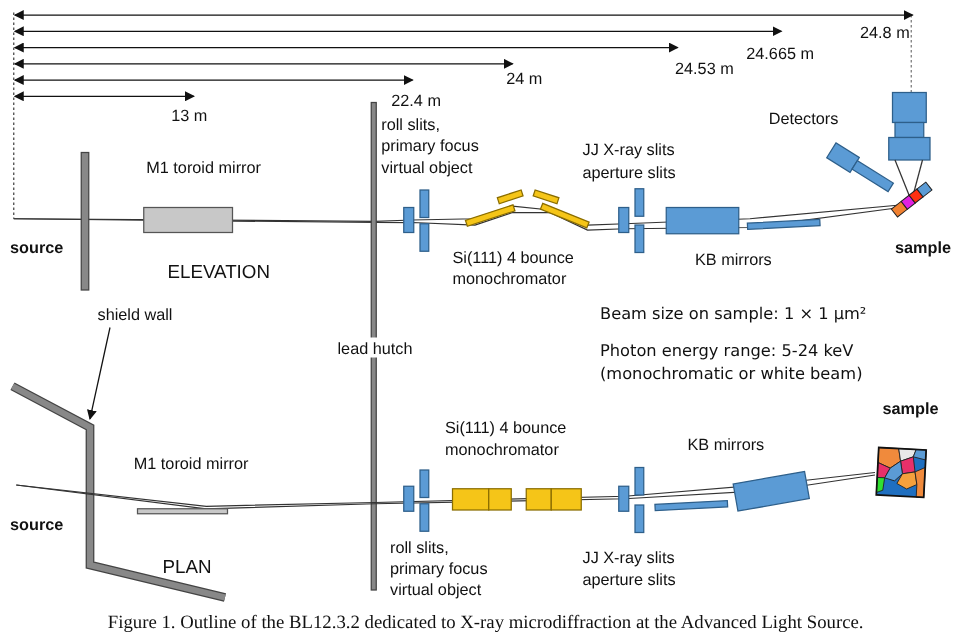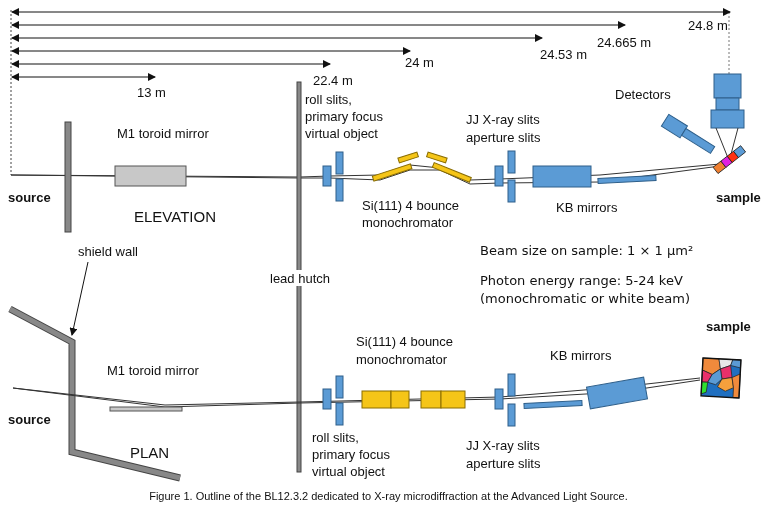--- a/index.html
+++ b/index.html
@@ -5,21 +5,21 @@
   html, body { margin: 0; padding: 0; background: #ffffff; }
   body { width: 777px; height: 510px; position: relative; overflow: hidden; }
   svg#diagram { position: absolute; left: 0; top: 0; }
   .lbl { font-family: "Liberation Sans", sans-serif; font-size: 13px; fill: #111; }
   .lbl-big { font-family: "Liberation Sans", sans-serif; font-size: 15px; fill: #111; }
   .lbl-bold { font-family: "Liberation Sans", sans-serif; font-size: 13px; font-weight: bold; fill: #111; }
   .lbl-note { font-family: "DejaVu Sans", sans-serif; font-size: 13px; fill: #111; }
   .dist { font-family: "Liberation Sans", sans-serif; font-size: 13px; fill: #111; }
   #caption {
     position: absolute; left: 0; right: 0; top: 490px; text-align: center;
-    font-family: Liberation Sans, sans-serif; font-size: 11px; color: #111;
+    font-family: Liberation Serif, serif; font-size: 15px; color: #111;
   }
   .blue { fill: #5b9bd5; stroke: #2e5f8a; stroke-width: 1; }
   .yellow { fill: #f5c518; stroke: #8a6d00; stroke-width: 1; }
   .gray { fill: #c8c8c8; stroke: #555; stroke-width: 1; }
   .wall { fill: #888; stroke: #444; stroke-width: 1; }
   .beam { fill: none; stroke: #333; stroke-width: 1; }
 </style>
 </head>
 <body>
 

